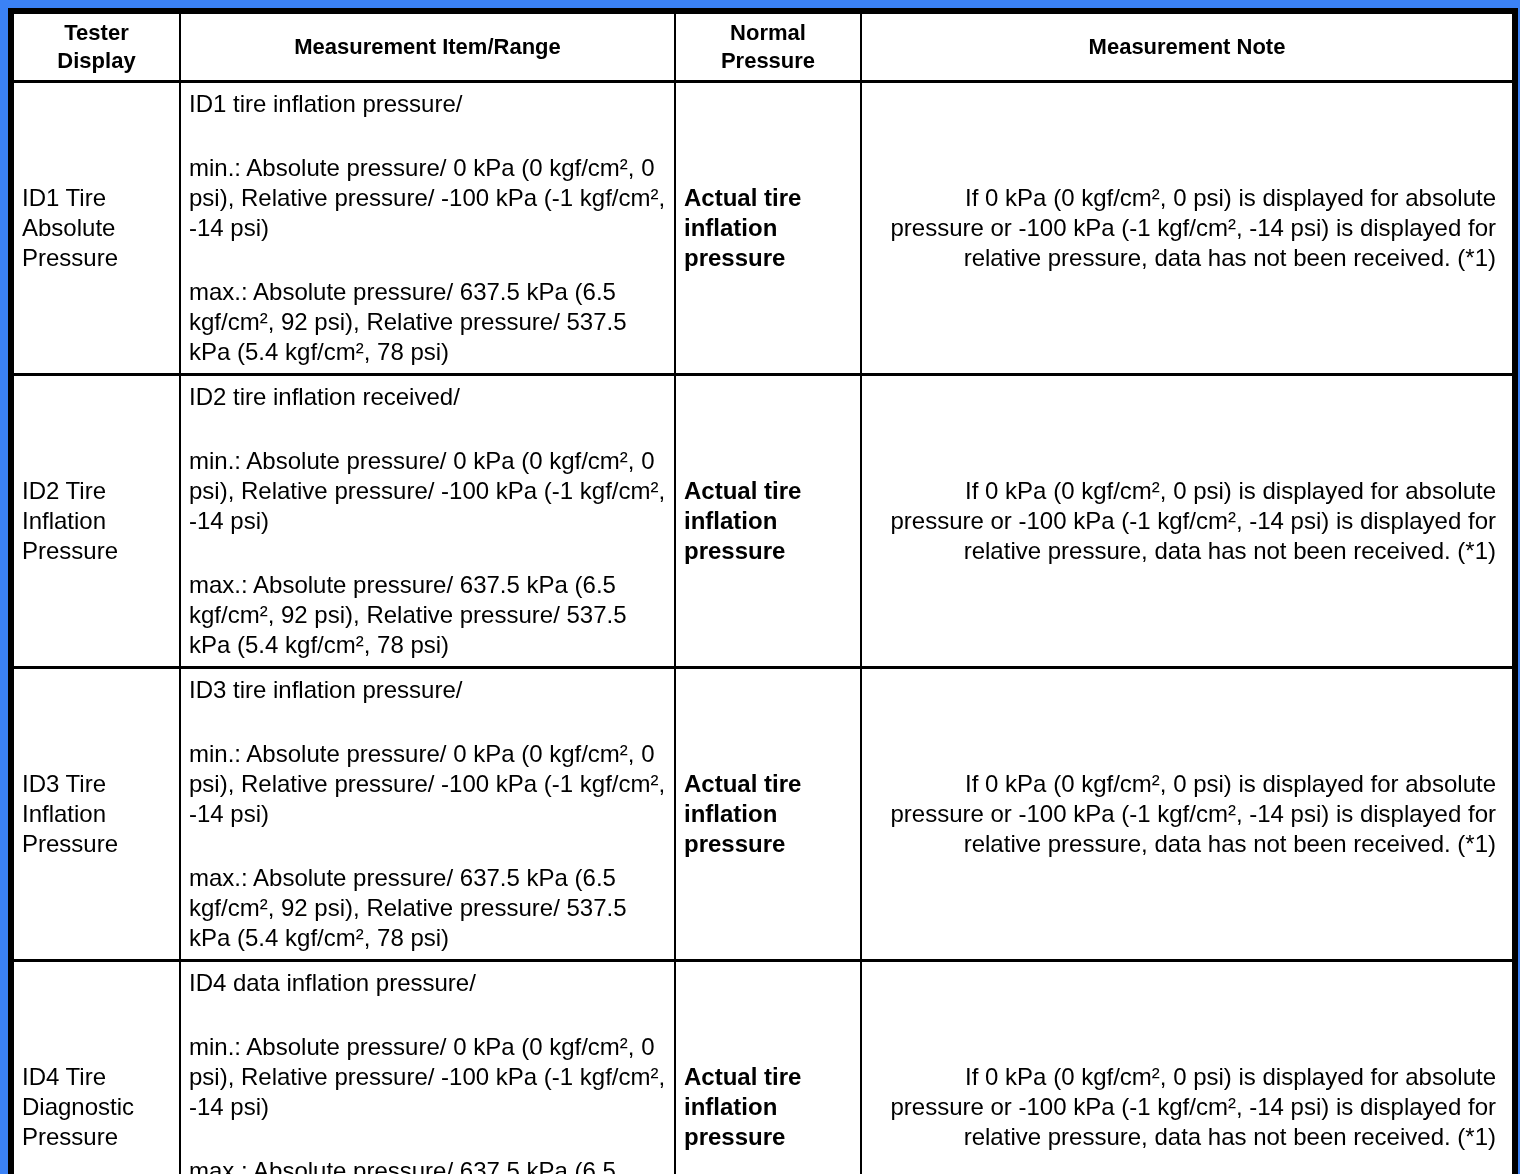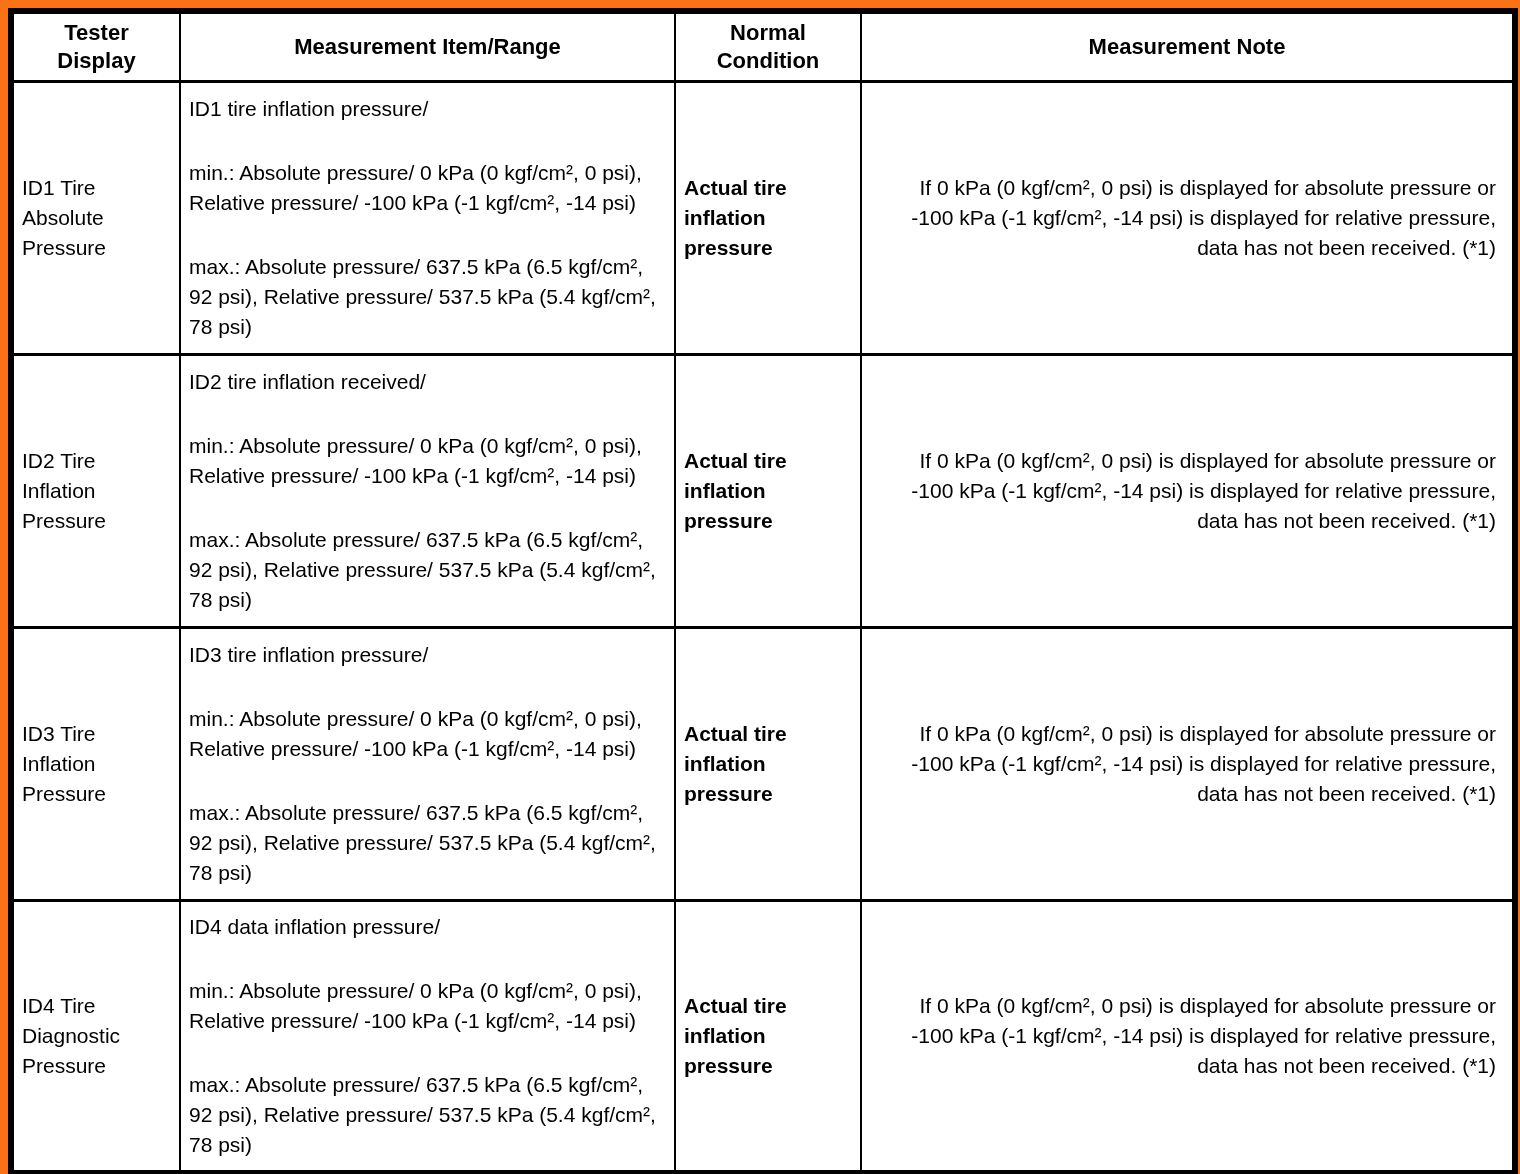--- a/index.html
+++ b/index.html
@@ -5,21 +5,21 @@
   html, body {
     margin: 0;
     padding: 0;
     background: #ffffff;
     font-family: "Liberation Sans", "DejaVu Sans", sans-serif;
     color: #000000;
   }
   .page {
     width: 1520px;
     height: 1174px;
-    background: #f97316;
+    background: #3b82f6;
     box-sizing: border-box;
     padding: 8px 0 0 8px;
   }
   table.diag {
     border-collapse: collapse;
     table-layout: fixed;
     width: 1504px;
     background: #ffffff;
   }
   table.diag, table.diag th, table.diag td {
@@ -30,21 +30,21 @@
   }
   table.diag thead th {
     border-bottom-width: 3px;
   }
   table.diag tbody td {
     border-top-width: 3px;
     border-bottom-width: 3px;
   }
   th, td {
     vertical-align: middle;
-    font-size: 21px;
+    font-size: 24px;
     line-height: 30px;
     overflow: hidden;
     box-sizing: border-box;
   }
   thead tr { height: 70px; }
   tbody tr { height: 273px; }
   th {
     font-weight: bold;
     font-size: 22px;
     line-height: 28px;
@@ -67,21 +67,21 @@
     <colgroup>
       <col style="width:169px">
       <col style="width:495px">
       <col style="width:186px">
       <col style="width:654px">
     </colgroup>
     <thead>
       <tr>
         <th><span class="hdr-narrow1">Tester Display</span></th>
         <th><span>Measurement Item/Range</span></th>
-        <th><span class="hdr-narrow3">Normal Condition</span></th>
+        <th><span class="hdr-narrow3">Normal Pressure</span></th>
         <th><span>Measurement Note</span></th>
       </tr>
     </thead>
     <tbody>
       <tr>
         <td class="c1">ID1 Tire Absolute Pressure</td>
         <td class="c2">
           <div class="para">ID1 tire inflation pressure/</div>
           <div class="para">min.: Absolute pressure/ 0 kPa (0 kgf/cm², 0 psi), Relative pressure/ -100 kPa (-1 kgf/cm², -14 psi)</div>
           <div class="para">max.: Absolute pressure/ 637.5 kPa (6.5 kgf/cm², 92 psi), Relative pressure/ 537.5 kPa (5.4 kgf/cm², 78 psi)</div>

